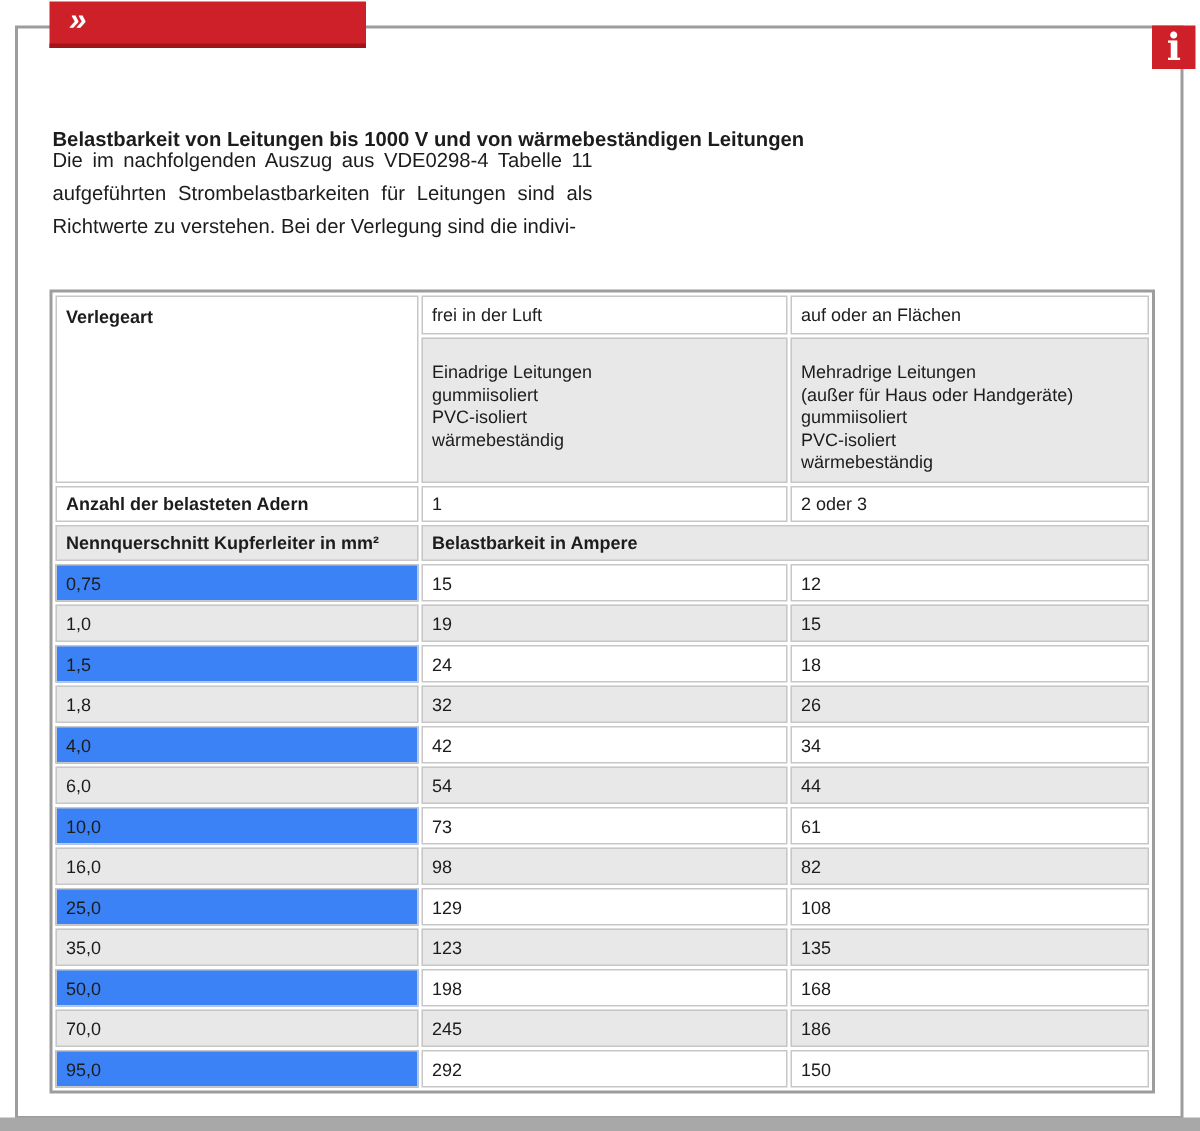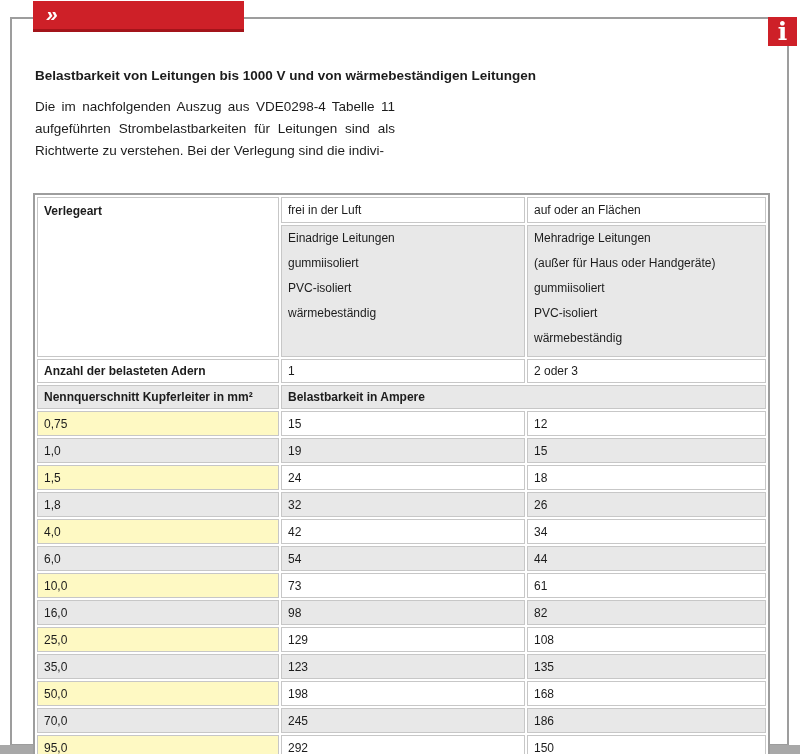--- a/index.html
+++ b/index.html
@@ -67,21 +67,21 @@
     justify-content: center;
     font-family: "DejaVu Serif", "Liberation Serif", serif;
     font-weight: bold;
     font-size: 25px;
     line-height: 1;
   }
 
   
   .intro-heading {
     position: absolute;
-    left: 35px; top: 68px;
+    left: 35px; top: 85px;
     width: 733px;
     font-size: 13.5px;
     font-weight: bold;
   }
   .intro-cols {
     position: absolute;
     left: 35px; top: 96px;
     width: 733px;
     display: grid;
     grid-template-columns: 1fr 1fr;
@@ -112,29 +112,29 @@
     text-align: left;
     vertical-align: middle;
     font-size: 12px;
   }
   table.cap th { font-weight: bold; }
   table.cap .gray { background: #e8e8e8; }
   tr.r1 th, tr.r1 td { height: 26px; }
   tr.r1 th.verlegeart { vertical-align: top; padding-top: 6px; }
   tr.r2 td {
     vertical-align: top;
-    padding-top: 0;
+    padding-top: 15px;
     padding-bottom: 5px;
-    line-height: 25px;
+    line-height: 15px;
     white-space: pre-line;
   }
   tr.r3 th, tr.r3 td { height: 24px; }
   tr.r4 th { height: 24px; }
   tr.data td { height: 25px; }
-  tr.data td.c1 { background: #fef9c3; }
+  tr.data td.c1 { background: #3b82f6; }
   tr.data.shaded td { background: #e8e8e8; }
 </style>
 </head>
 <body>
 
 <div class="frame"></div>
 <div class="bottom-bar"></div>
 
 <header class="banner">
   <span class="chevrons">»</span>

